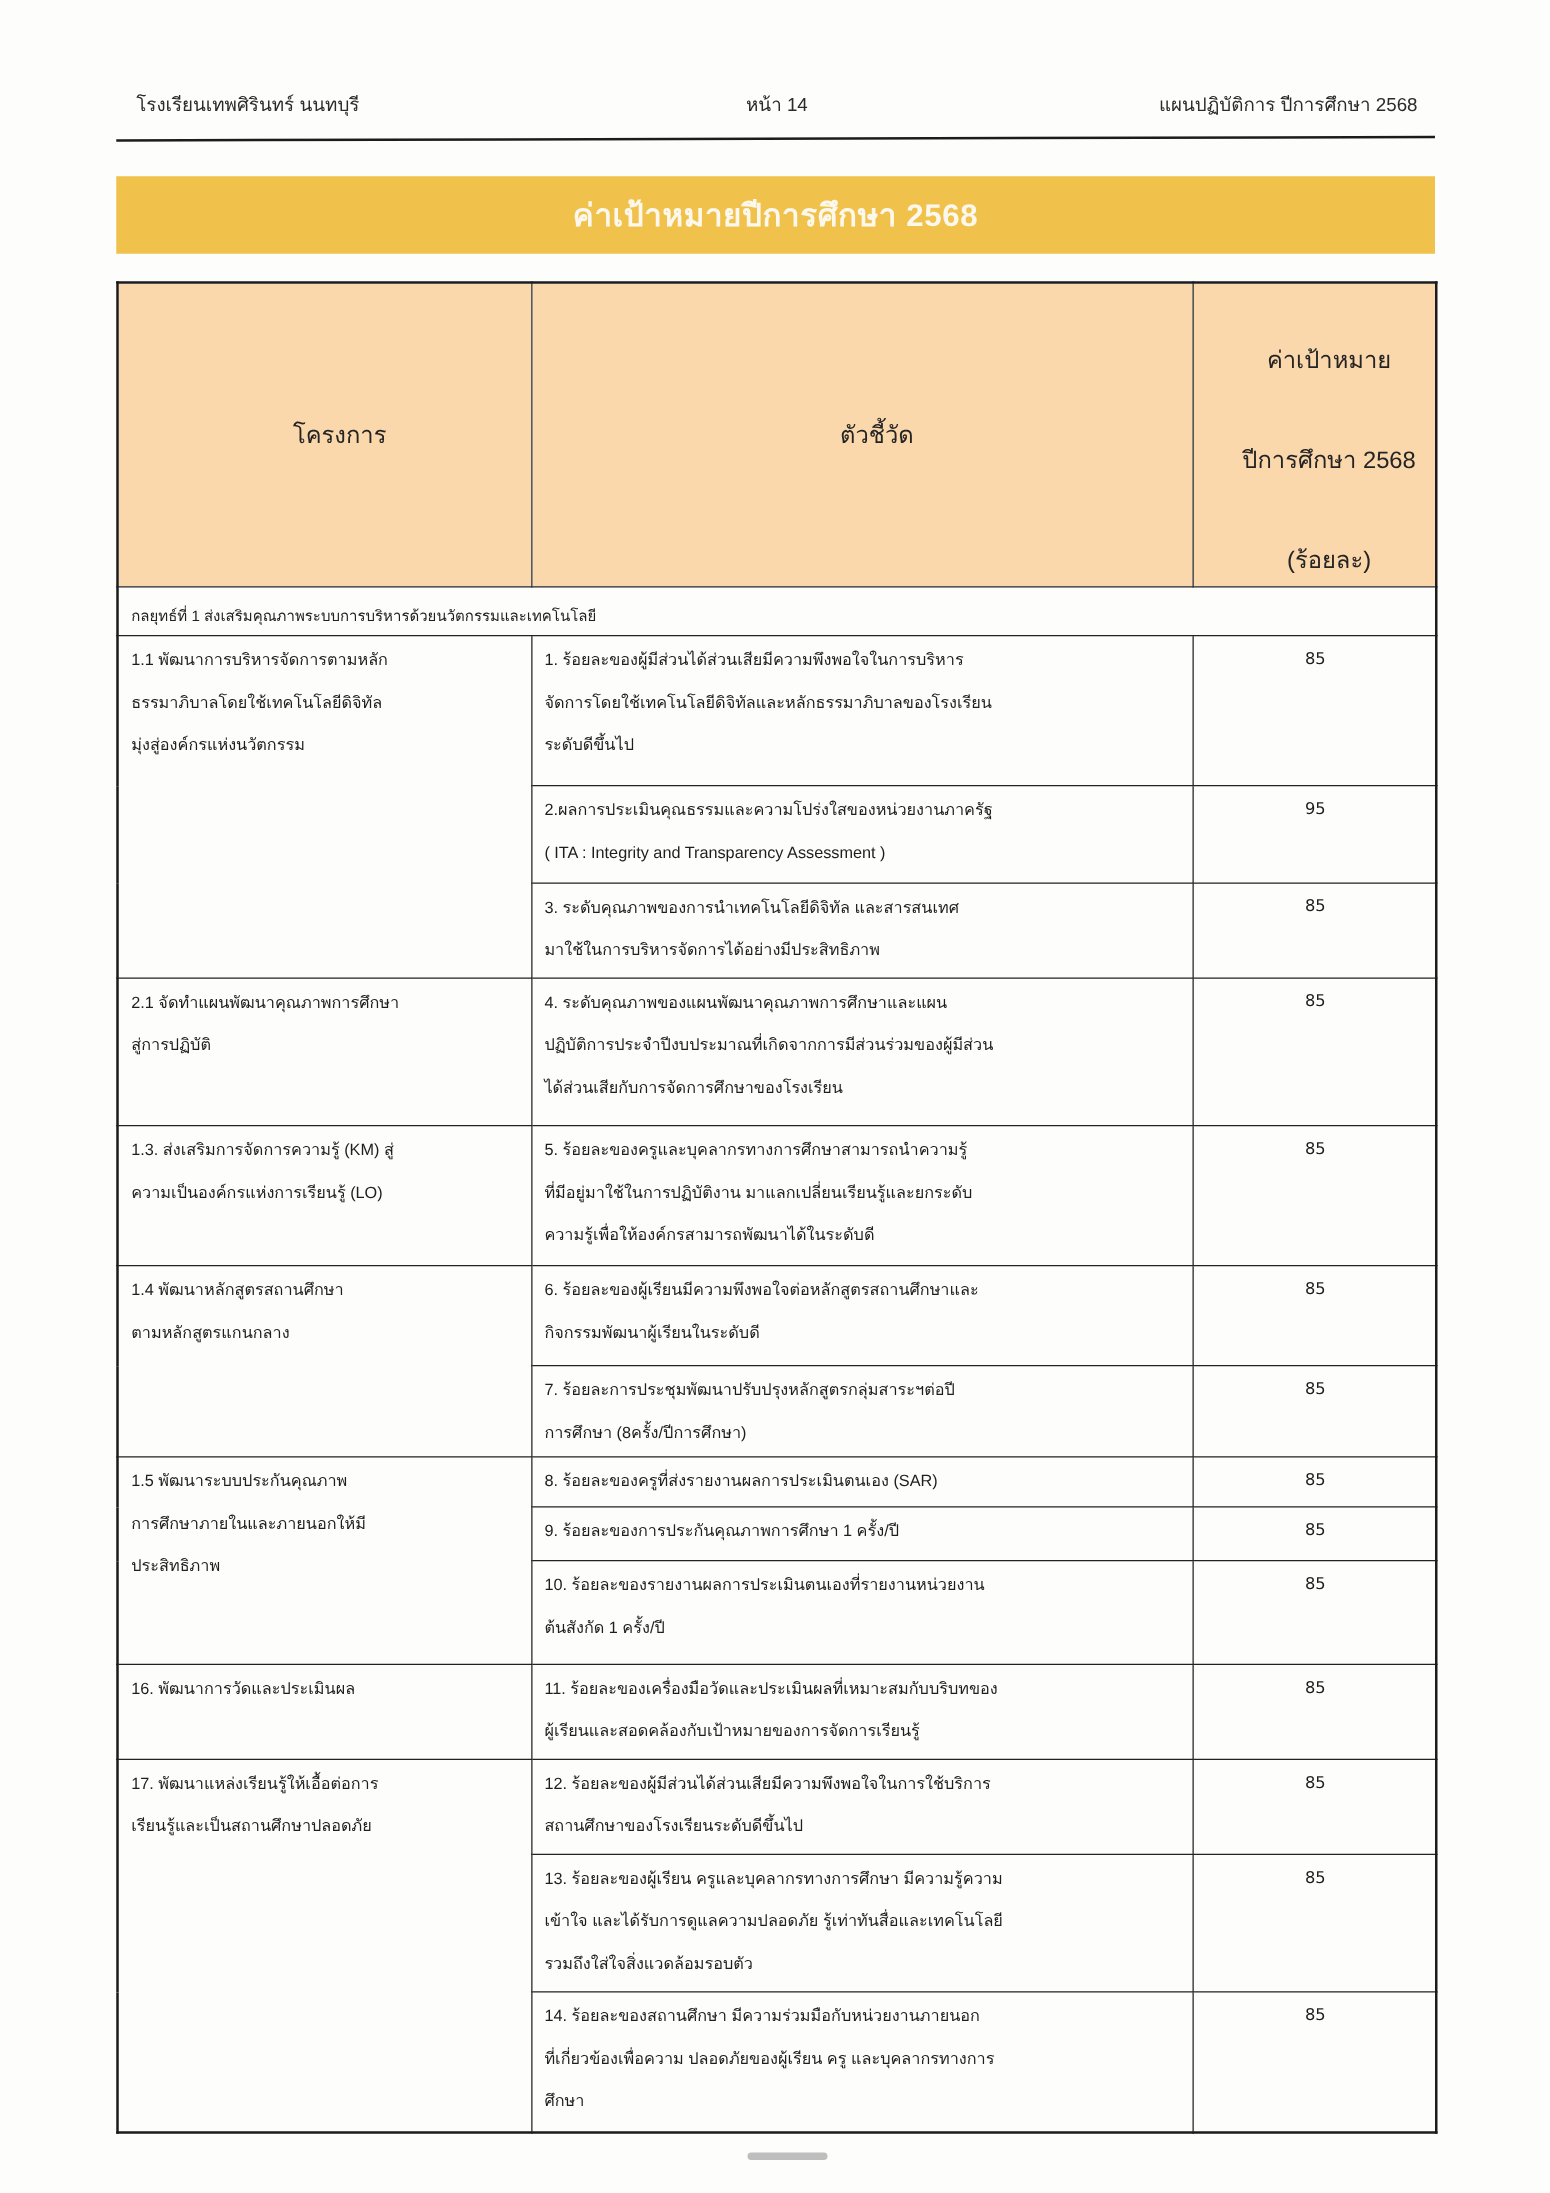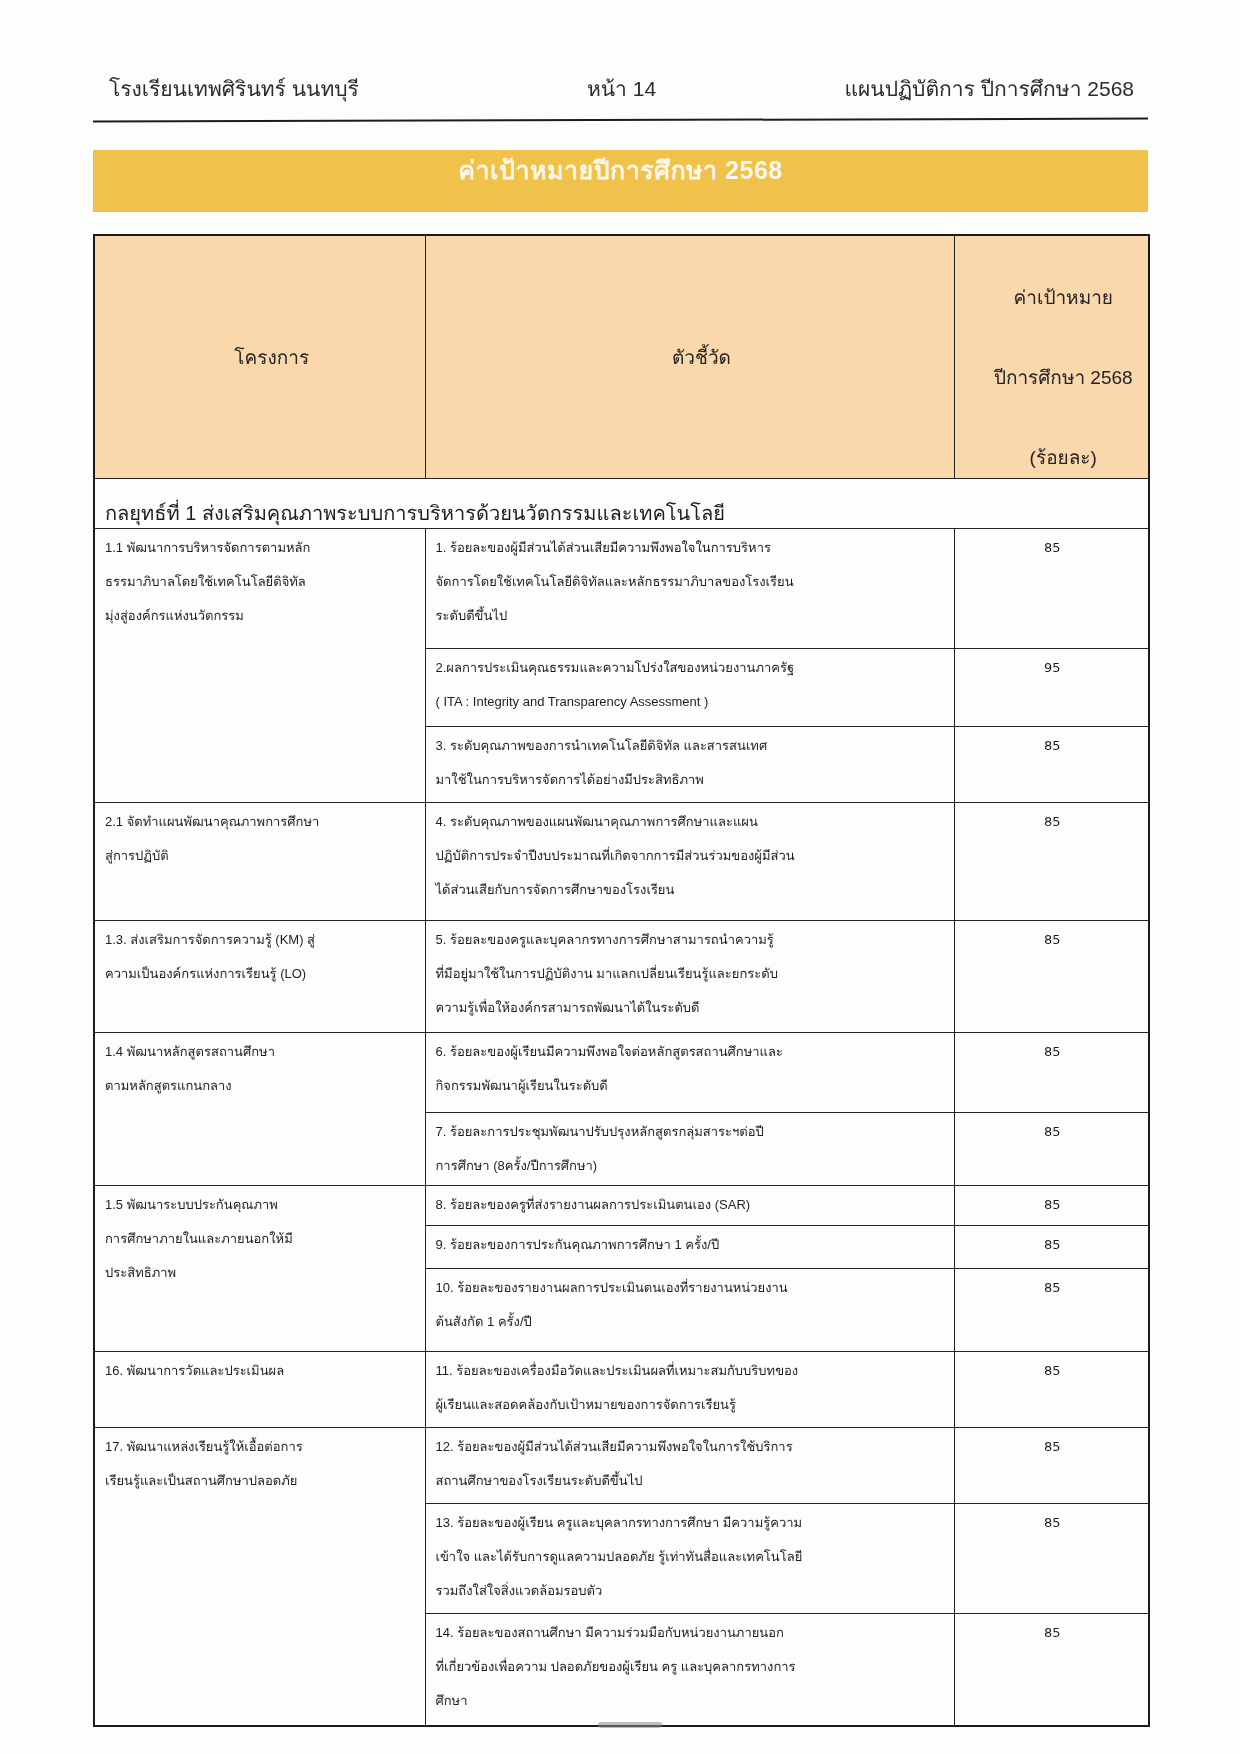--- a/index.html
+++ b/index.html
@@ -12,39 +12,39 @@
   }
   .page{
     width:1055px;
     margin-left:93px;
     padding-top:72px;
   }
   
   .runhead{
     display:flex;
     align-items:flex-end;
-    font-size:21px;
+    font-size:15px;
     color:#2b2b2b;
     padding:0 14px 0 16px;
   }
   .runhead .left{flex:1;text-align:left;}
   .runhead .center{flex:1;text-align:center;}
   .runhead .right{flex:1;text-align:right;}
   .headrule{
     margin-top:14px;
     border-bottom:2px solid #1c1c1c;
     transform:rotate(-0.15deg);
   }
   
   .banner{
     margin-top:29px;
     height:62px;
     background:#f0c24b;
     display:flex;
-    align-items:flex-start;
+    align-items:center;
     justify-content:center;
   }
   .banner .banner-text{
     color:#fdf8ee;
     font-size:25px;
     font-weight:bold;
     letter-spacing:0.5px;
   }
   
   table.goals{
@@ -72,22 +72,22 @@
     vertical-align:middle;
     text-align:center;
     font-size:19px;
     line-height:40px;
     color:#242424;
     padding-left:32px;
   }
   tr.section-row{height:36px;}
   tr.section-row td{
     line-height:30px;
-    padding-top:19px;
-    font-size:20px;
+    padding-top:8px;
+    font-size:12px;
   }
   td.project{padding-left:9px;}
   td.val{
     text-align:center;
     font-size:17px;
     padding-top:6px;
     font-family:"DejaVu Sans",sans-serif;
   }
   
   tr.r-i1{height:120px;}  tr.r-i2{height:78px;}   tr.r-i3{height:76px;}

